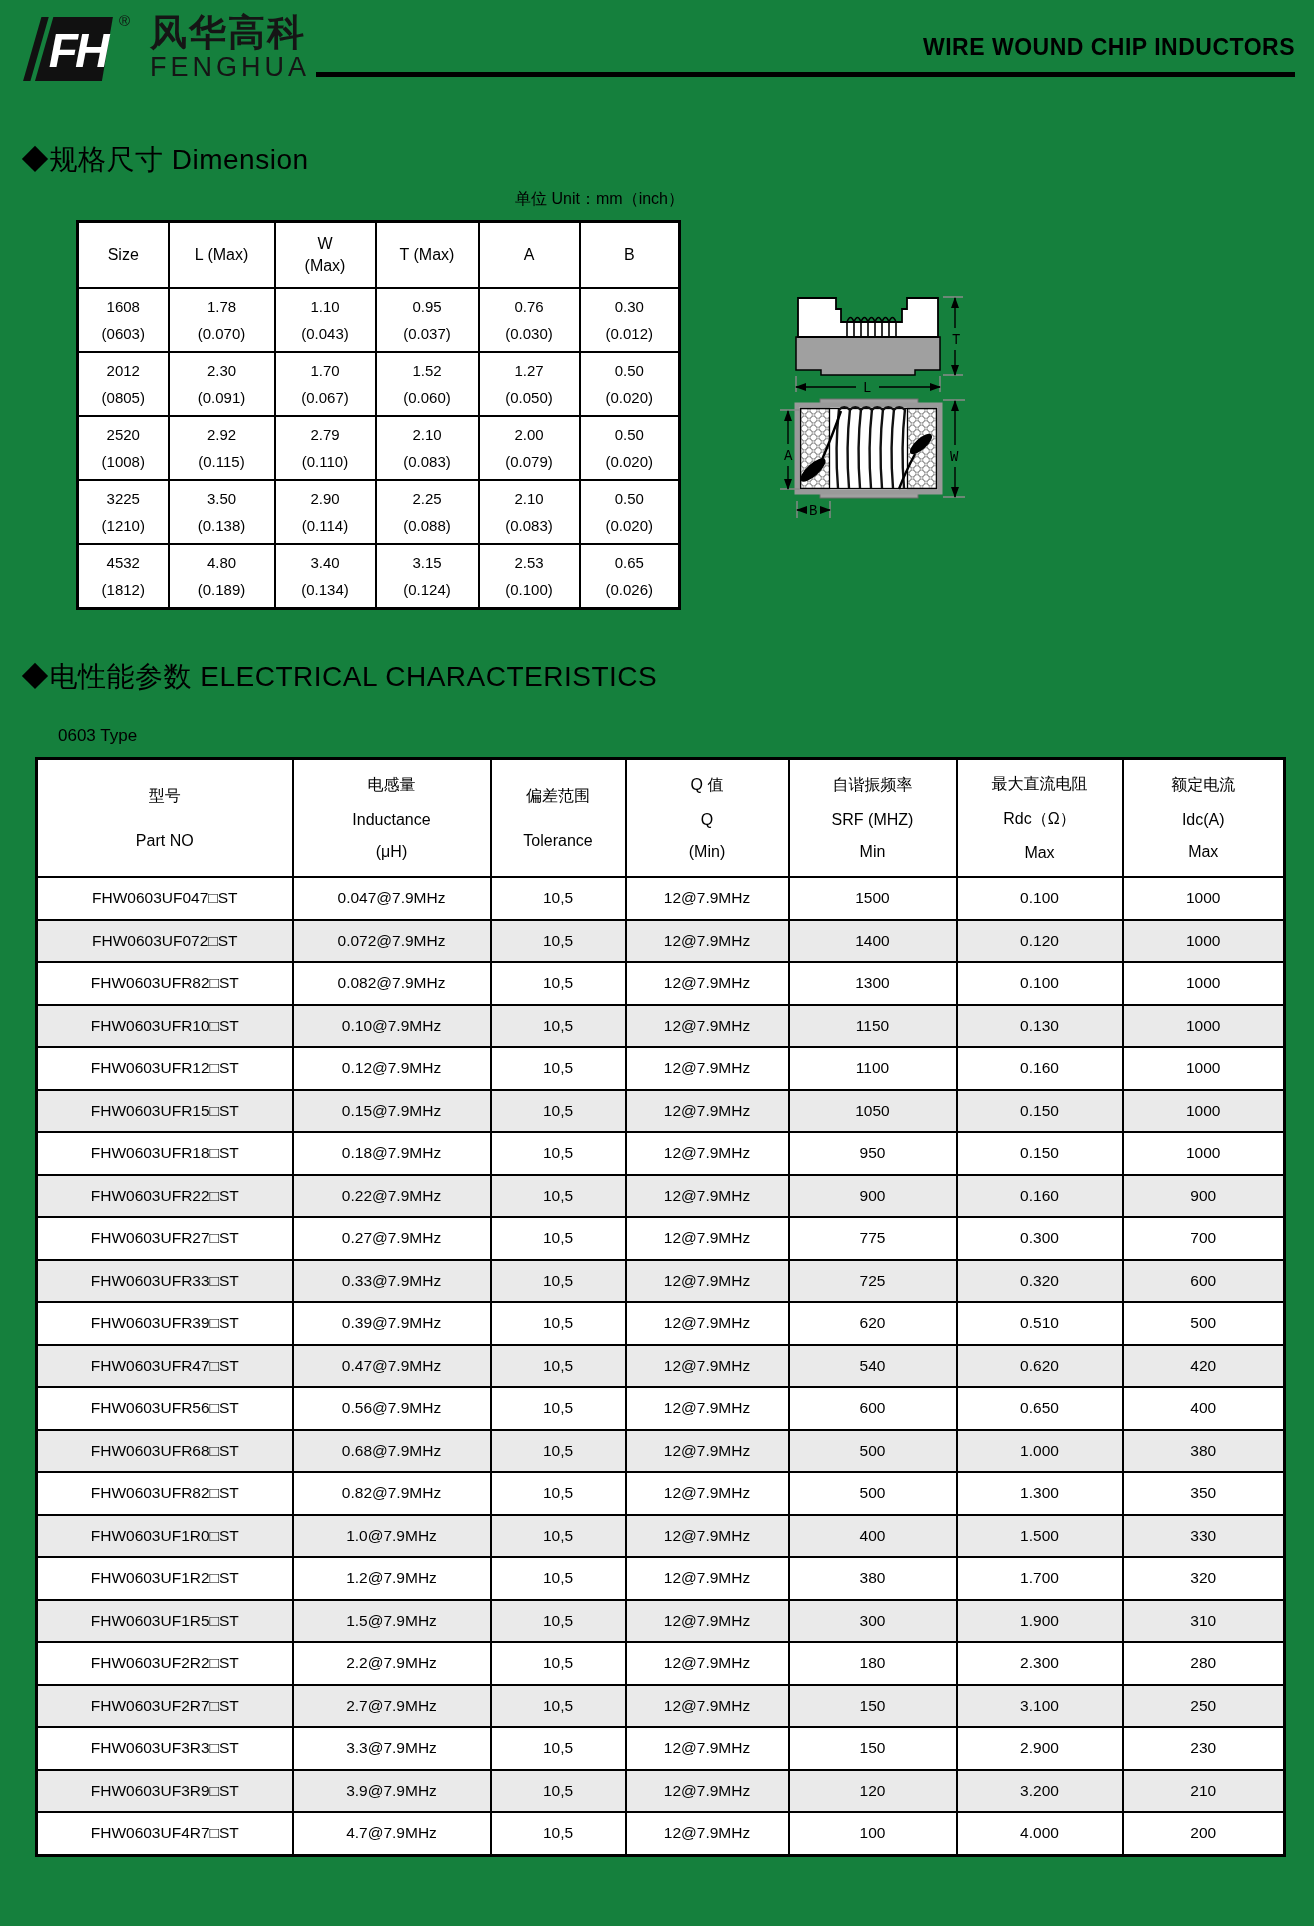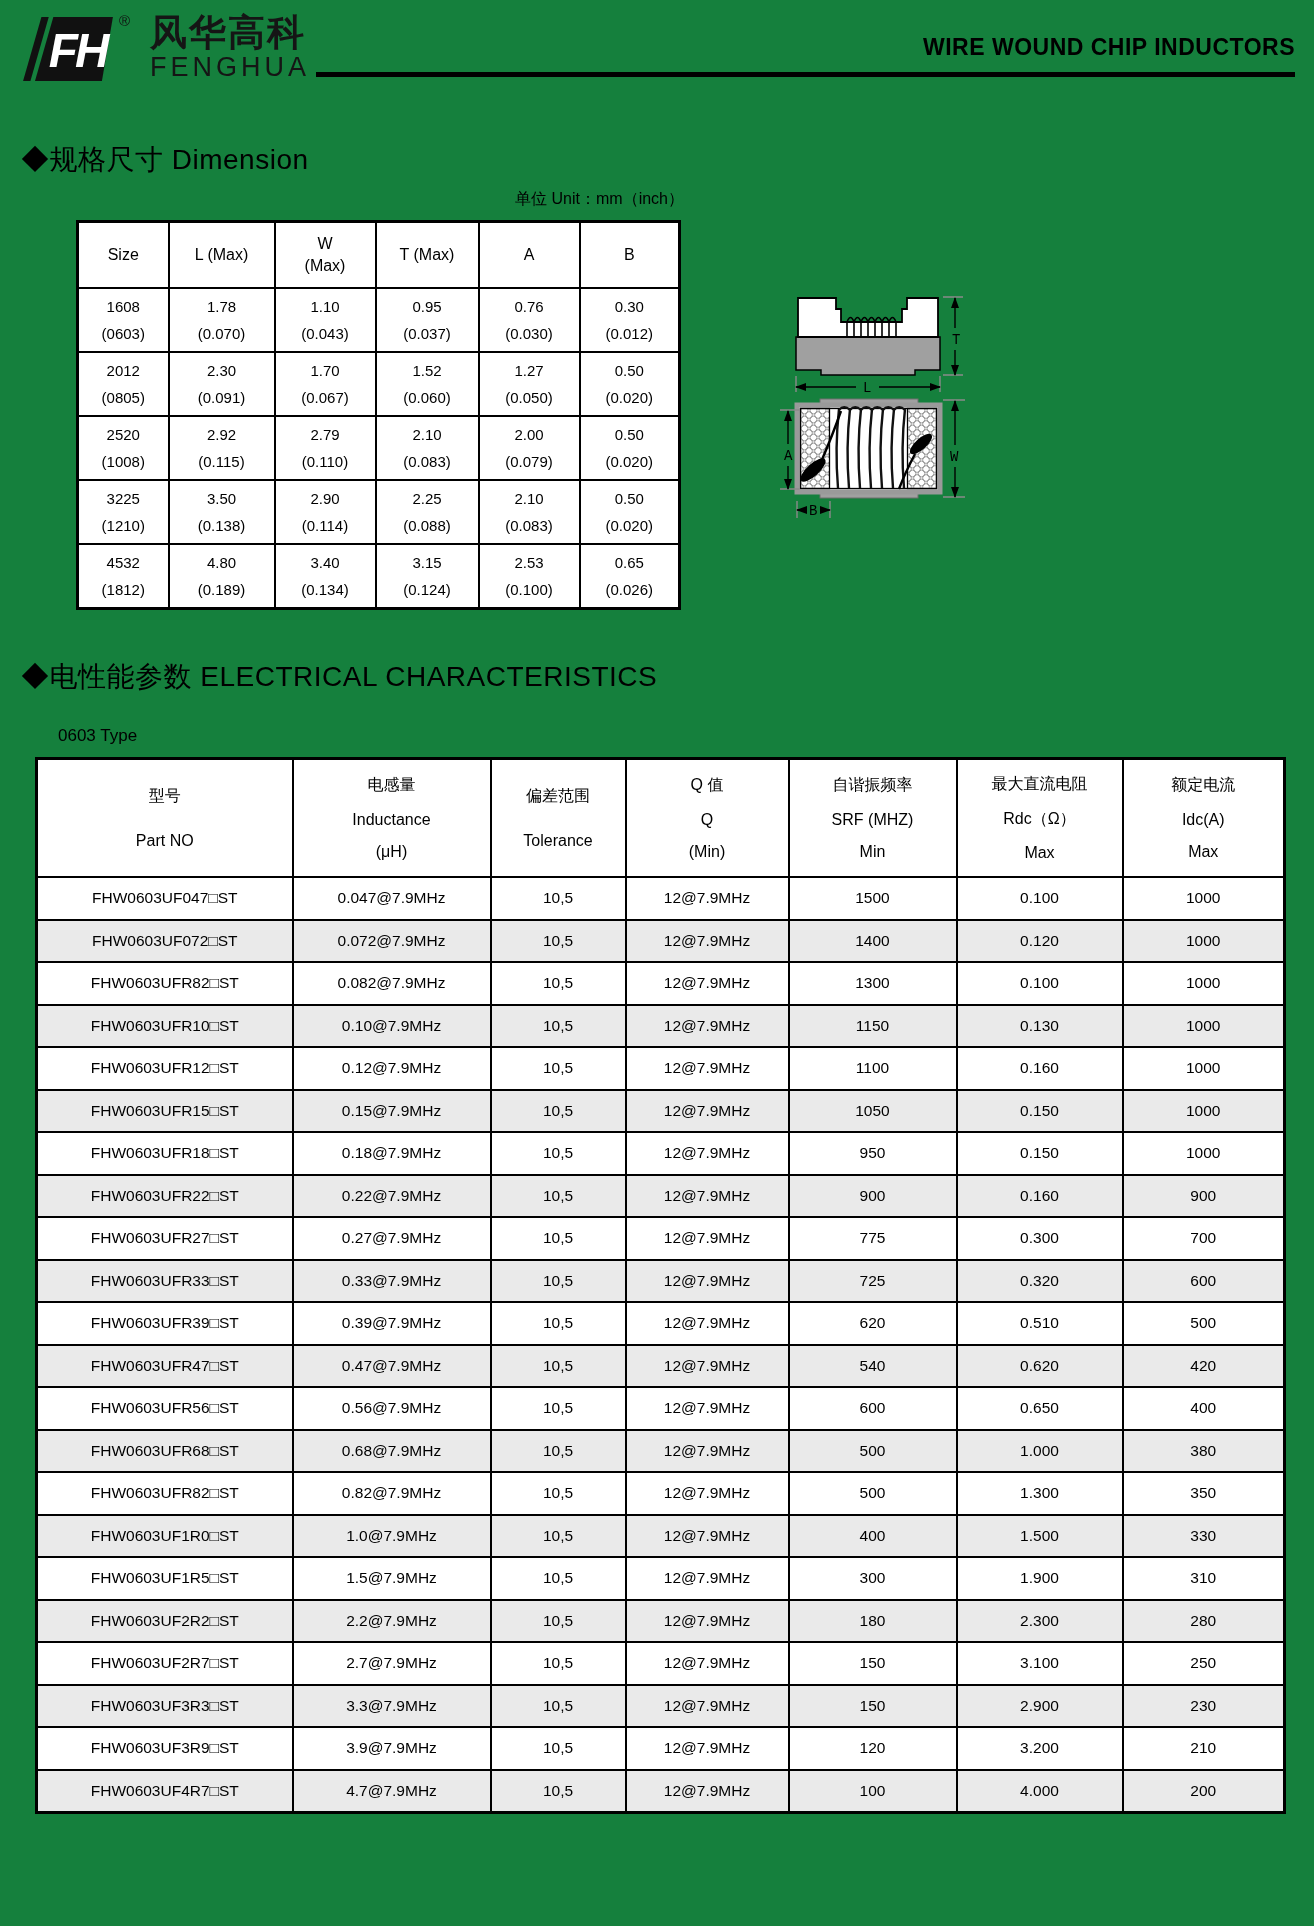--- a/index.html
+++ b/index.html
@@ -524,20 +524,29 @@
         <tr>
           <td>FHW0603UF1R0□ST</td>
           <td>1.0@7.9MHz</td>
           <td>10,5</td>
           <td>12@7.9MHz</td>
           <td>400</td>
           <td>1.500</td>
           <td>330</td>
         </tr>
         <tr>
+          <td>FHW0603UF1R2□ST</td>
+          <td>1.2@7.9MHz</td>
+          <td>10,5</td>
+          <td>12@7.9MHz</td>
+          <td>380</td>
+          <td>1.700</td>
+          <td>320</td>
+        </tr>
+        <tr>
           <td>FHW0603UF1R5□ST</td>
           <td>1.5@7.9MHz</td>
           <td>10,5</td>
           <td>12@7.9MHz</td>
           <td>300</td>
           <td>1.900</td>
           <td>310</td>
         </tr>
         <tr>
           <td>FHW0603UF2R2□ST</td>

